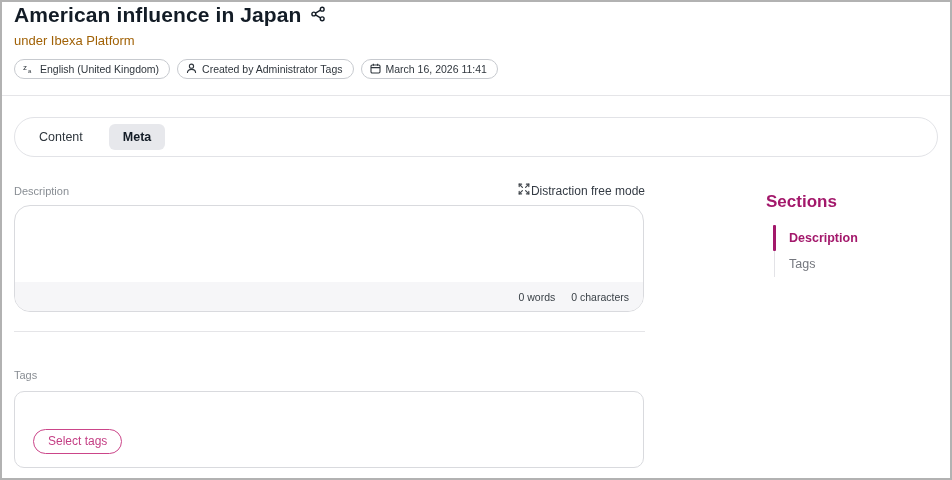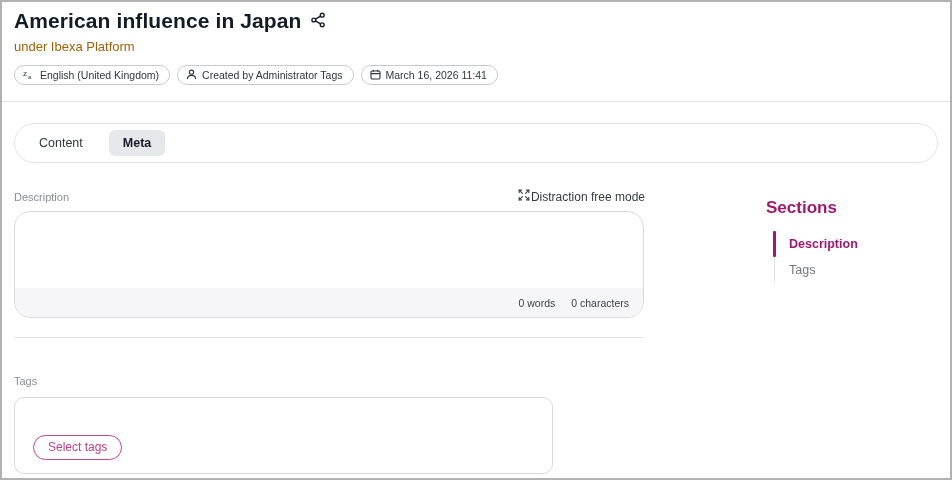--- a/index.html
+++ b/index.html
@@ -11,21 +11,21 @@
   }
   .viewport {
     width: 952px; height: 480px;
     border: 2px solid #b2b2b2;
     background: #fff;
     overflow: hidden;
     position: relative;
   }
 
   
-  .page-header { padding: 6px 12px 0 12px; }
+  .page-header { padding: 0 12px 0 12px; }
   .title-row { display: flex; align-items: center; gap: 9px; }
   .page-title {
     font-size: 21px; font-weight: 700; color: #131c26;
     line-height: 26px; letter-spacing: 0.1px;
   }
   .share-btn { background: none; border: none; cursor: pointer; display: flex; align-items: center; padding: 0; }
   .subtitle { margin-top: 5px; font-size: 13px; line-height: 16px; color: #a16207; }
   .badges { margin-top: 10px; display: flex; gap: 7px; }
   .badge {
     display: inline-flex; align-items: center; gap: 5px;
@@ -75,21 +75,21 @@
     height: 29px; background: #f6f6f8;
     display: flex; justify-content: flex-end; align-items: center;
     gap: 16px; padding: 0 14px;
     font-size: 10.5px; color: #3a4147;
   }
 
   .section-divider { width: 631px; margin-top: 19px; border-top: 1px solid #e5e5e8; }
 
   .tags-section { margin-top: 33px; }
   .tags-box {
-    margin-top: 8px; width: 539px; height: 77px;
+    margin-top: 8px; width: 630px; height: 77px;
     border: 1px solid #d9dade; border-radius: 10px; background: #fff;
     padding: 37px 0 0 18px;
   }
   .select-tags-btn {
     display: inline-block; background: #fff; cursor: pointer;
     border: 1.5px solid #cb4589; color: #c43e84;
     border-radius: 13px; padding: 5px 14px;
     font-size: 12px; font-weight: 400; font-family: inherit; line-height: 13px;
   }
 

